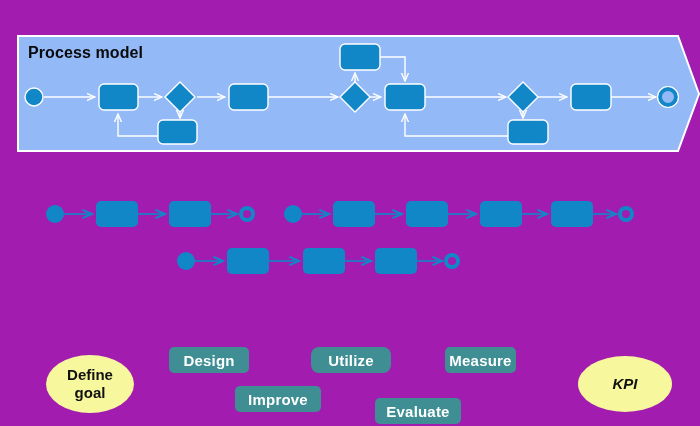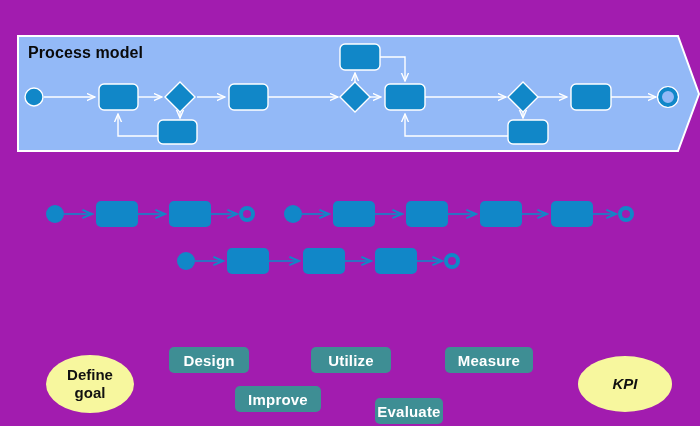--- a/index.html
+++ b/index.html
@@ -111,24 +111,24 @@
       <line x1="345" y1="261" x2="371" y2="261" marker-end="url(#arw-b)"></line>
       <rect x="375" y="248" width="42" height="26" rx="5" fill="#1187c8" stroke="none"></rect>
       <line x1="417" y1="261" x2="442" y2="261" marker-end="url(#arw-b)"></line>
       <circle cx="452" cy="261" r="6" fill="none" stroke="#1187c8" stroke-width="4"></circle>
     </g>
   </svg>
 
   <div id="banner-title">Process model</div>
 
   <div class="lbl-box" style="left:169px;top:347px;width:80px;height:26px;">Design</div>
-  <div class="lbl-box" style="left:311px;top:347px;width:80px;height:26px;">Utilize</div>
-  <div class="lbl-box" style="left:445px;top:347px;width:88px;height:26px;">Measure</div>
+  <div class="lbl-box" style="left:311px;top:347px;width:80px;height:26px;border-radius:8px;">Utilize</div>
+  <div class="lbl-box" style="left:445px;top:347px;width:71px;height:26px;">Measure</div>
   <div class="lbl-box" style="left:235px;top:386px;width:86px;height:26px;">Improve</div>
-  <div class="lbl-box" style="left:375px;top:398px;width:68px;height:26px;">Evaluate</div>
+  <div class="lbl-box" style="left:375px;top:398px;width:86px;height:26px;">Evaluate</div>
 
   <div class="ellipse" style="left:46px;top:355px;width:88px;height:58px;">
     <span>
       <span>Define</span><br>
       <span>goal</span>
     </span>
   </div>
 
   <div class="ellipse" style="left:578px;top:356px;width:94px;height:56px;font-style:italic;">
     <span>KPI</span>

